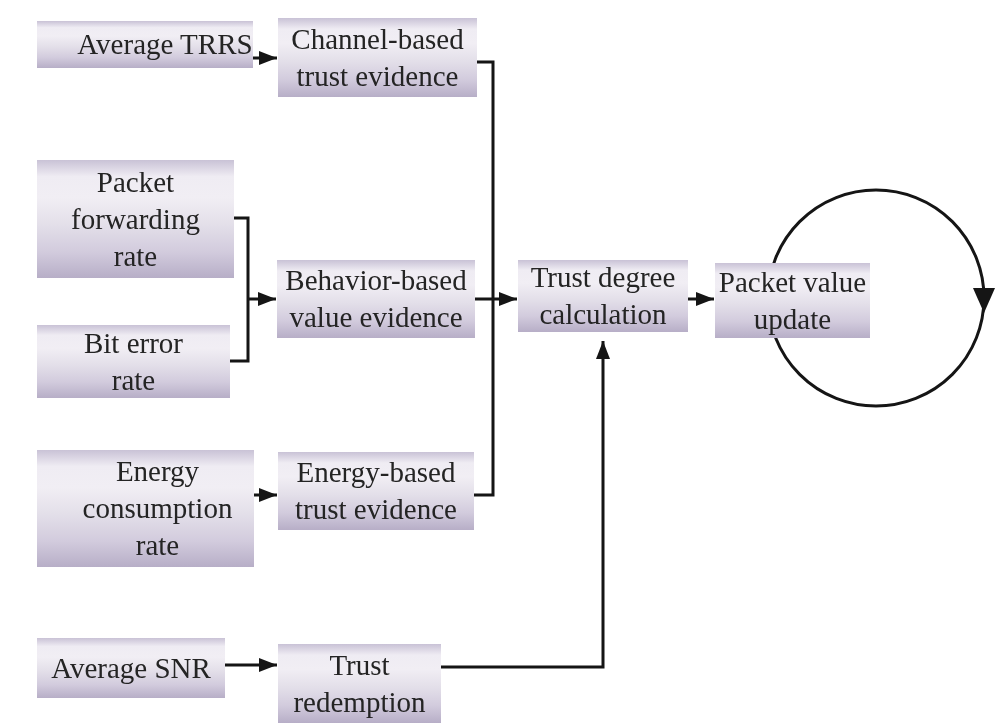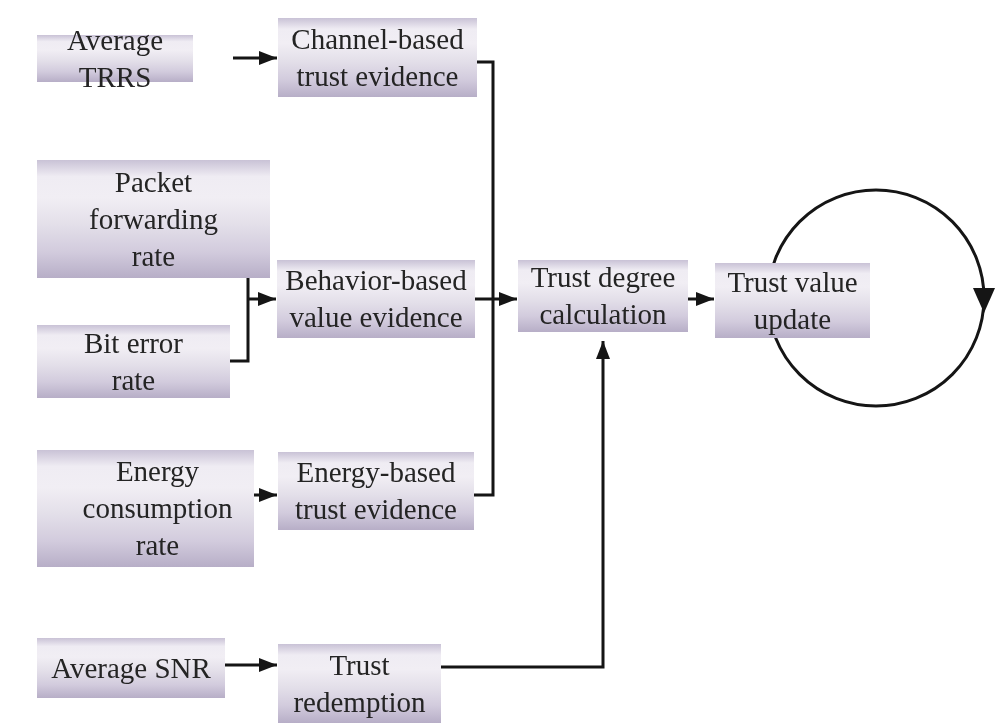--- a/index.html
+++ b/index.html
@@ -49,46 +49,46 @@
 
     <path class="edge" d="M688,299 H714" marker-end="url(#ah)"></path>
 
     <path class="edge" d="M230,495 H277" marker-end="url(#ah)"></path>
 
     <path class="edge" d="M225,665 H277" marker-end="url(#ah)"></path>
 
     <path class="edge" d="M441,667 H603 V341" marker-end="url(#ah)"></path>
   </svg>
 
-  <div class="node" style="left:37px;top:35px;width:156px;height:47px;">Average TRRS</div>
+  <div class="node" style="left:37px;top:21px;width:176px;height:47px;padding-left:40px;">Average TRRS</div>
 
   <div class="node" style="left:278px;top:18px;width:199px;height:79px;font-family:Liberation Serif, serif;">Channel-based
 trust evidence</div>
 
-  <div class="node" style="left:37px;top:160px;width:233px;height:118px;">Packet
+  <div class="node" style="left:37px;top:160px;width:197px;height:118px;">Packet
 forwarding
 rate</div>
 
   <div class="node" style="left:37px;top:325px;width:193px;height:73px;text-align:center;">Bit error
 rate</div>
 
   <div class="node" style="left:277px;top:260px;width:198px;height:78px;">Behavior-based
 value evidence</div>
 
   <div class="node" style="left:37px;top:450px;width:193px;height:117px;padding-left:24px;">Energy
 consumption
 rate</div>
 
   <div class="node" style="left:278px;top:452px;width:196px;height:78px;">Energy-based
 trust evidence</div>
 
   <div class="node" style="left:518px;top:260px;width:170px;height:72px;">Trust degree
 calculation</div>
 
-  <div class="node" style="left:715px;top:263px;width:155px;height:75px;">Trust value
+  <div class="node" style="left:715px;top:263px;width:155px;height:75px;">Packet value
 update</div>
 
   <div class="node" style="left:37px;top:638px;width:188px;height:60px;">Average SNR</div>
 
   <div class="node" style="left:278px;top:628px;width:163px;height:79px;margin-top:16px;">Trust
 redemption</div>
 
 </div>
 
 </body></html>

